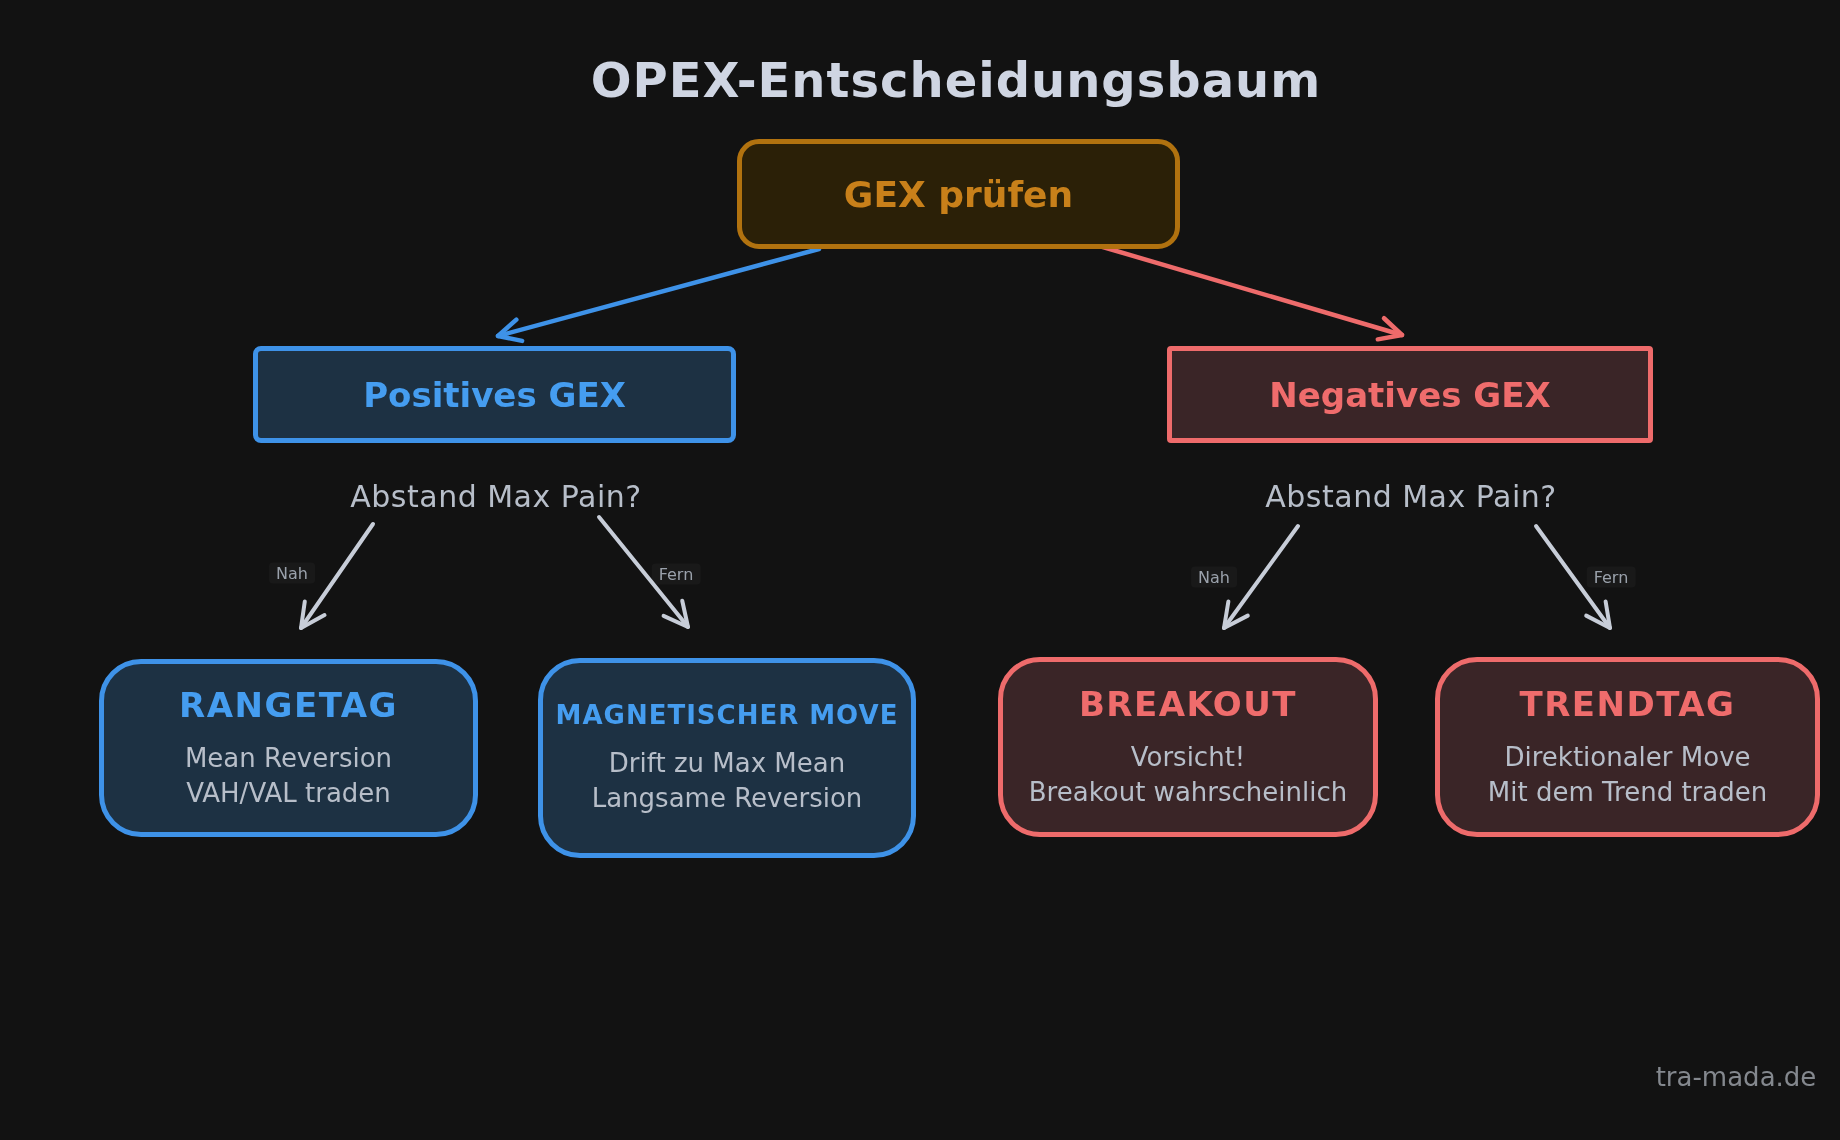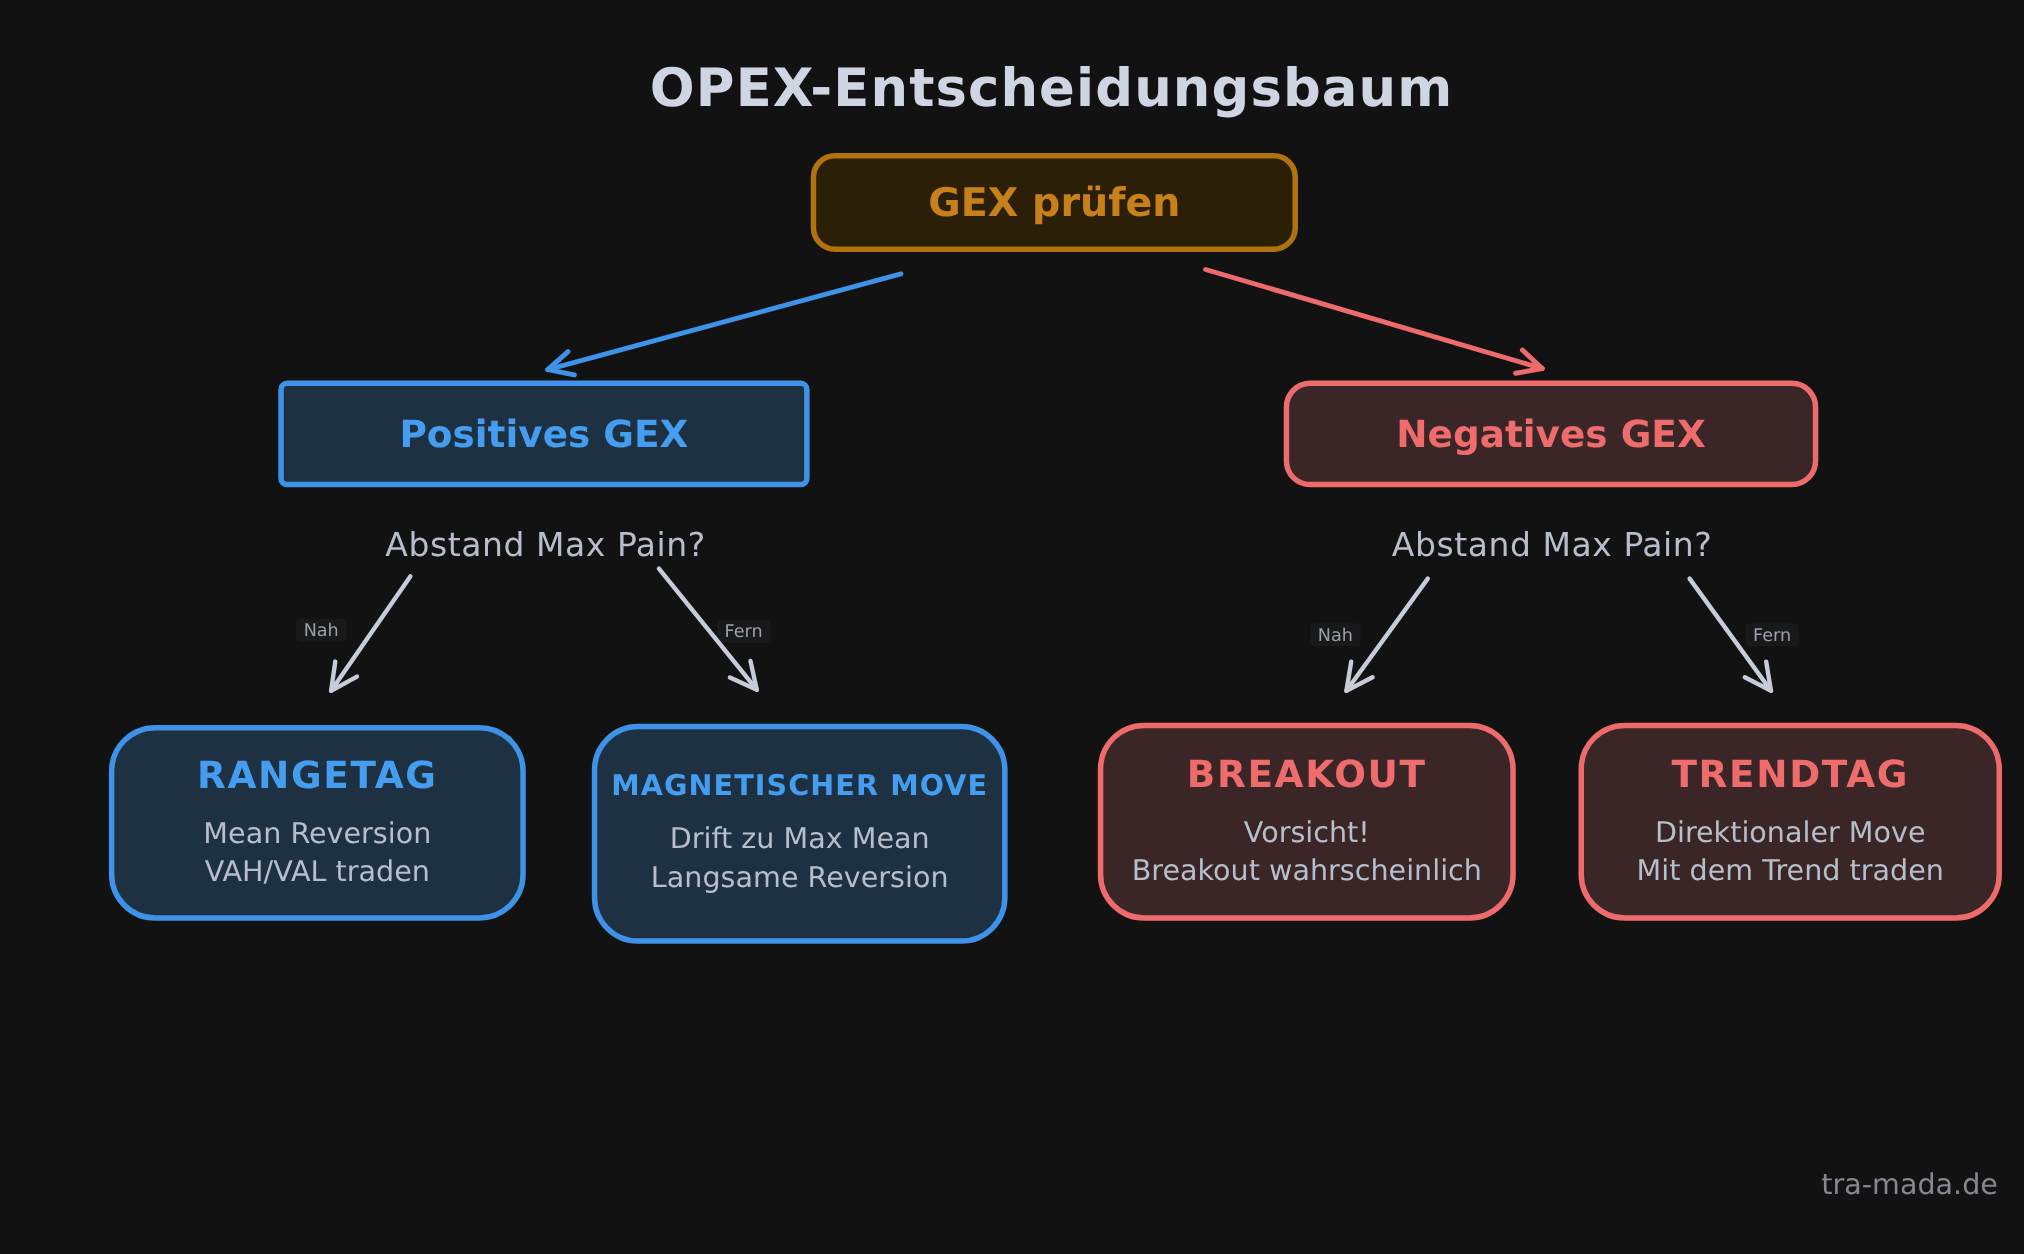--- a/index.html
+++ b/index.html
@@ -21,26 +21,26 @@
   .edge-blue{stroke:var(--blue-stroke); stroke-width:4.5;}
   .edge-red{stroke:var(--red-stroke); stroke-width:4.5;}
   .edge-gray{stroke:var(--arrow-gray); stroke-width:4;}
   .mk{fill:none; stroke-width:4.5; stroke-linecap:round; stroke-linejoin:round;}
   .mk-blue{stroke:var(--blue-stroke);}
   .mk-red{stroke:var(--red-stroke);}
   .mk-gray{stroke:var(--arrow-gray); stroke-width:4;}
 
   .node{position:absolute; display:flex; align-items:center; justify-content:center;
     border:5px solid; font-weight:bold; text-align:center;}
-  .node-root{left:701px; top:139px; width:443px; height:90px; border-radius:22px;
+  .node-root{left:701px; top:139px; width:443px; height:110px; border-radius:22px;
     border-color:var(--orange-stroke); background:var(--orange-fill); color:var(--orange-text); font-size:36px;}
   .node-blue{border-color:var(--blue-stroke); background:var(--blue-fill); color:var(--blue-text);}
   .node-red{border-color:var(--red-stroke); background:var(--red-fill); color:var(--red-text);}
   .node-positive{left:217px; top:346px; width:483px; height:97px; border-radius:8px; font-size:34px;}
-  .node-negative{left:1131px; top:346px; width:486px; height:97px; border-radius:24px; font-size:34px;}
+  .node-negative{left:1131px; top:346px; width:486px; height:97px; border-radius:4px; font-size:34px;}
 
   .question{position:absolute; transform:translate(-50%,-50%); font-size:30px; letter-spacing:0.5px;
     color:var(--text-secondary); white-space:nowrap; font-weight:500;}
   .edge-label{position:absolute; transform:translate(-50%,-50%); font-size:16px; color:var(--label-muted);
     background:rgba(255,255,255,0.03); padding:1px 7px; border-radius:4px; white-space:nowrap;}
 
   .leaf{position:absolute; border:5px solid; border-radius:42px; display:flex; flex-direction:column;
     align-items:center; justify-content:center; text-align:center;}
   .leaf-blue{border-color:var(--blue-stroke); background:var(--blue-fill);}
   .leaf-red{border-color:var(--red-stroke); background:var(--red-fill);}

